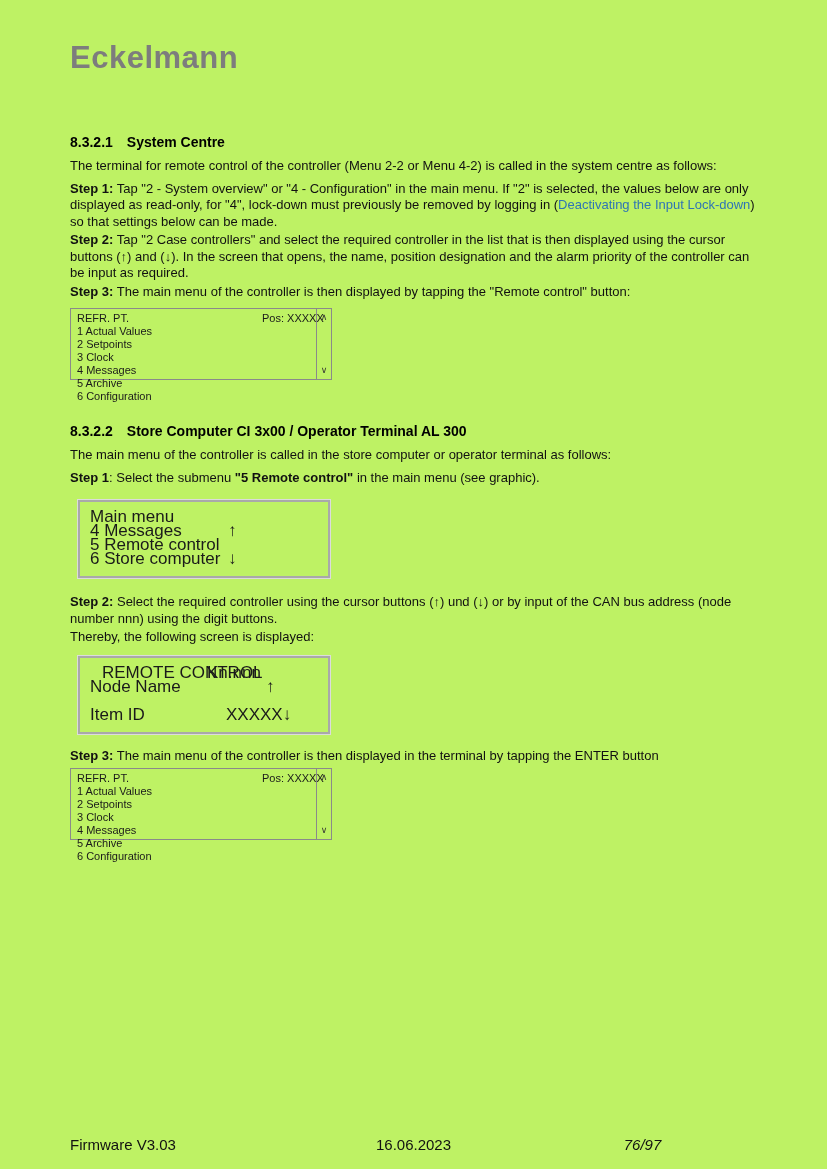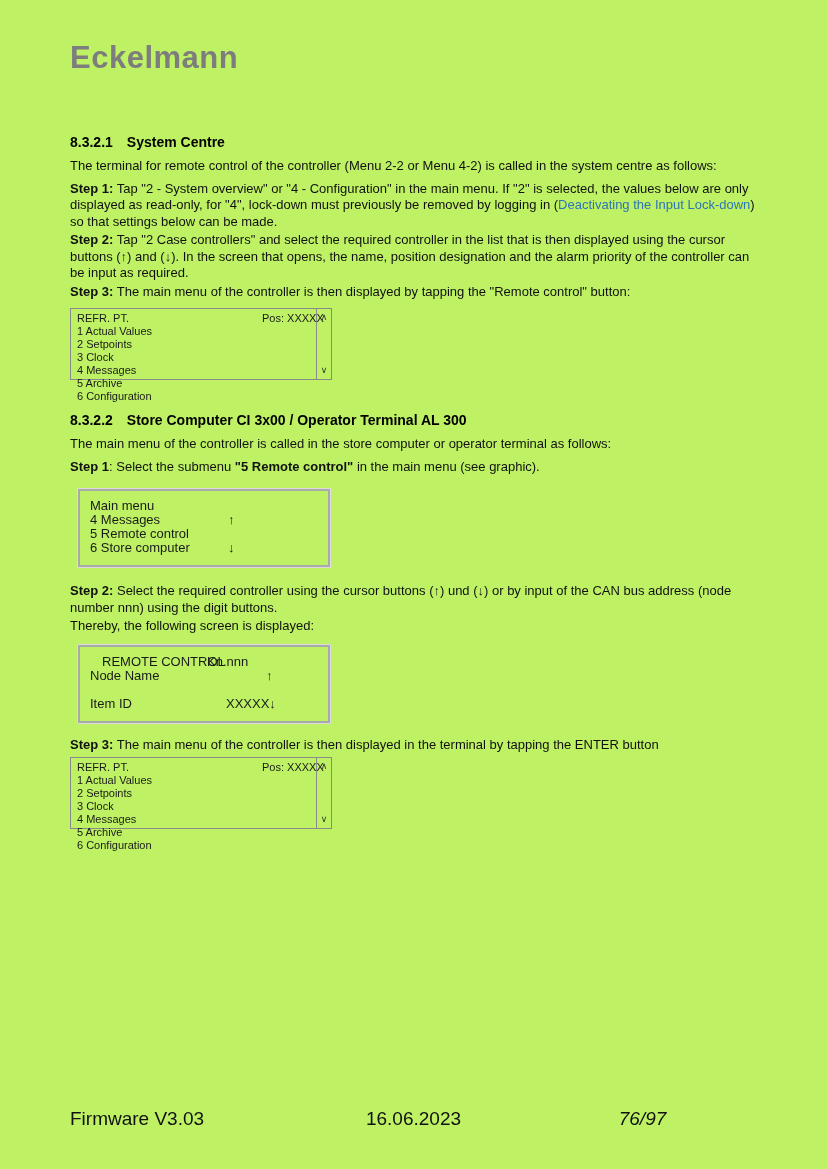--- a/index.html
+++ b/index.html
@@ -18,21 +18,21 @@
     font-size: 31px; font-weight: 700; letter-spacing: 0.5px;
     color: #7d7d7d;
   }
 
   h1.sec {
     font-size: 14px; font-weight: 700; color: #000;
     margin: 0; padding: 0;
   }
   h1.sec .num { margin-right: 14px; }
   #h1a { margin-top: 58px; }
-  #h1b { margin-top: 32px; }
+  #h1b { margin-top: 43px; }
 
   p { font-size: 13px; line-height: 16.5px; margin: 0; width: 692px; }
   p.intro { margin-top: 8px; }
   p.step  { margin-top: 6px; }
   p.step0 { margin-top: 2px; }
   b { font-weight: 700; }
   a.doclink { color: #2e74b5; text-decoration: none; cursor: pointer; margin-top: 36px; }
 
   
   .term-a {
@@ -51,33 +51,33 @@
     align-items: center; padding: 2px 0; font-size: 9px; color: #333;
   }
 
   
   .term-b {
     width: 252px; height: 78px;
     border: 2px solid #a9a9a9;
     box-shadow: 0 0 0 1px #dcdcdc;
     box-sizing: border-box;
     padding: 8px 0 0 10px;
-    font-size: 13px; line-height: 14px;
+    font-size: 17px; line-height: 14px;
     color: #1a1a1a;
   }
   #term2 { margin-top: 14px; margin-left: 8px; }
   #term3 { margin-top: 10px; margin-left: 8px; }
 
   .t-line { position: relative; height: 13px; }
   .term-b .t-line { height: 14px; }
   .t-abs { position: absolute; top: 0; white-space: pre; }
 
   .footer {
-    position: absolute; left: 70px; right: 70px; top: 1108px;
-    display: flex; font-size: 19px; color: #111;
+    position: absolute; left: 70px; right: 70px; top: 1136px;
+    display: flex; font-size: 15px; color: #111;
   }
   .footer .f-left   { flex: 1; text-align: left;   }
   .footer .f-center { flex: 1; text-align: center; }
   .footer .f-right  { flex: 1; text-align: center; font-style: italic;  }
 </style>
 </head>
 <body>
 
 <div class="page">
   <div class="content">

